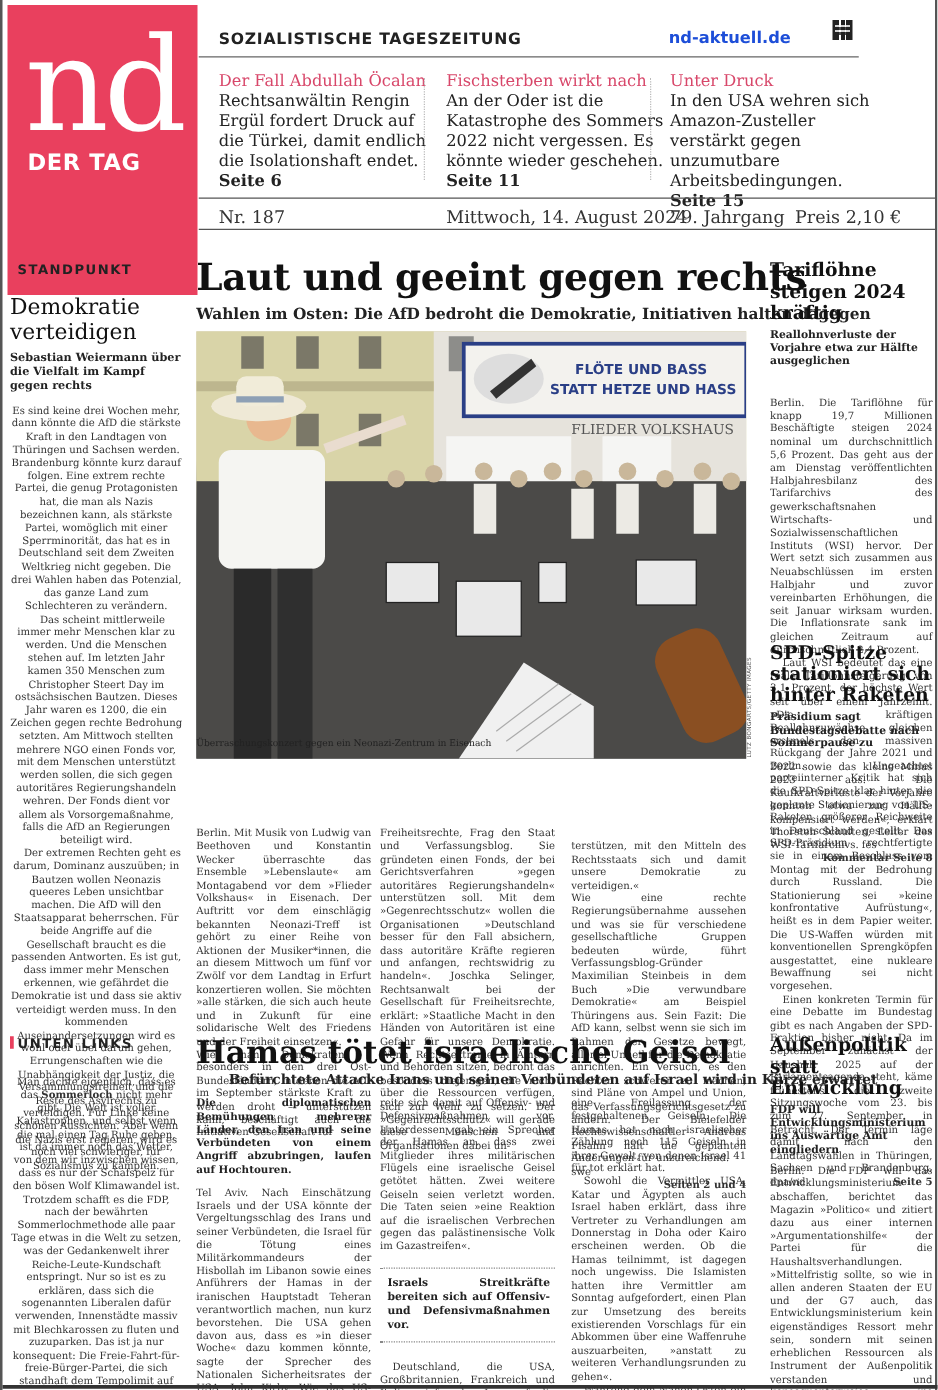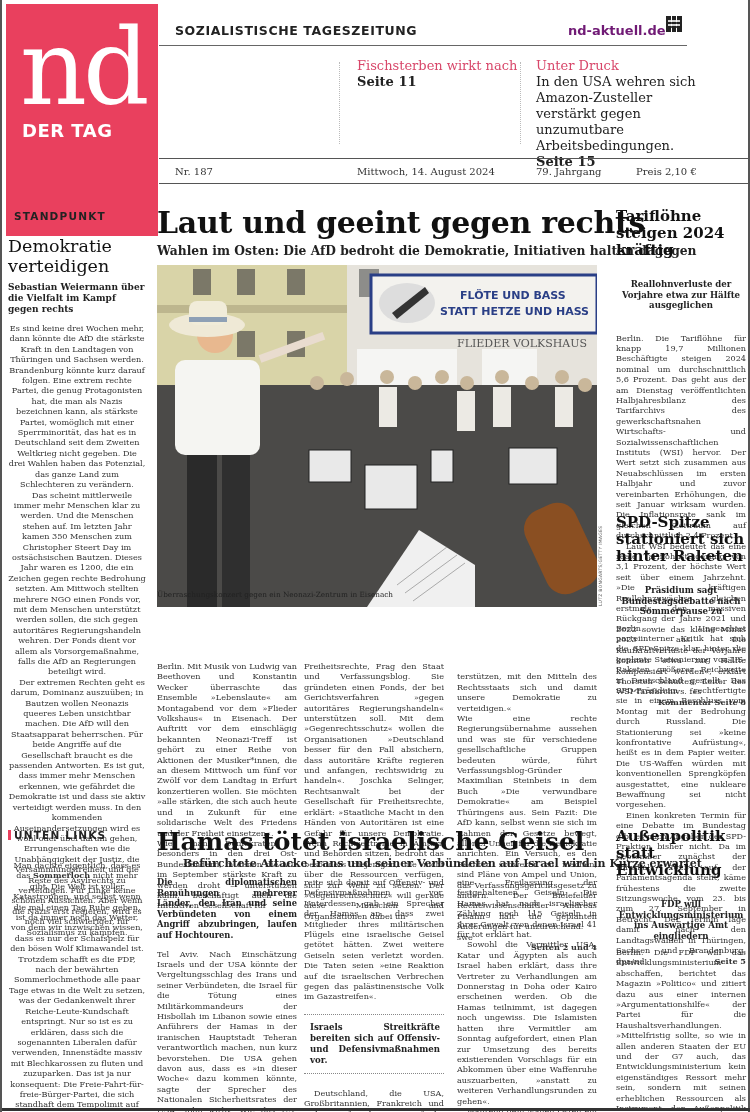--- a/index.html
+++ b/index.html
@@ -4,33 +4,33 @@
 <style>
   * { box-sizing: border-box; margin: 0; padding: 0; }
   html, body { width: 750px; height: 1112px; background: #fff; overflow: hidden; }
   body { position: relative; font-family: "DejaVu Serif", serif; color: #222; }
   .page { position: absolute; left: 0; top: 0; width: 750px; height: 1112px; border-left: 2px solid #555; border-right: 2px solid #555; background: #fff; }
   
   .logo { position: absolute; left: 4px; top: 4px; width: 152px; height: 232px; background: #e9405e; color: #fff; }
   .logo .nd { position: absolute; left: 14px; top: 12px; font-family: "DejaVu Serif", serif; font-size: 104px; line-height: 104px; letter-spacing: -4px; font-weight: normal; }
   .logo .dertag { position: absolute; left: 16px; top: 116px; font-family: "DejaVu Sans", sans-serif; font-weight: bold; font-size: 18px; letter-spacing: 0.5px; }
   .tagline { position: absolute; left: 173px; top: 23px; font-family: "DejaVu Sans", sans-serif; font-weight: bold; font-size: 12.5px; letter-spacing: 0.6px; color: #222; }
-  .site { position: absolute; left: 566px; top: 23px; font-family: "DejaVu Sans", sans-serif; font-weight: bold; font-size: 13px; color: #701a75; }
+  .site { position: absolute; left: 533px; top: 23px; font-family: "DejaVu Sans", sans-serif; font-weight: bold; font-size: 13px; color: #1d4ed8; }
   .qr { position: absolute; left: 664px; top: 16px; width: 16px; height: 16px; background:
       linear-gradient(90deg, #222 0 30%, transparent 30% 40%, #222 40% 60%, transparent 60% 70%, #222 70%),
       #fff; }
   .qr::after { content: ""; position: absolute; inset: 4px 2px; background: repeating-linear-gradient(0deg, #222 0 2px, #fff 2px 4px); opacity: .8; }
   .hr1 { position: absolute; left: 157px; top: 45px; width: 528px; border-top: 1px solid #666; }
   .teaser { position: absolute; top: 58px; width: 175px; font-size: 13px; line-height: 16px; }
   .teaser .kicker { color: #d8476a; font-size: 13px; display: block; }
   .teaser .seite { font-weight: bold; display: block; }
   .vsep { position: absolute; top: 62px; height: 82px; border-left: 1px dotted #bbb; }
   .hr2 { position: absolute; left: 157px; top: 158px; width: 590px; border-top: 1px solid #555; }
   .hr3 { position: absolute; left: 157px; top: 183px; width: 590px; border-top: 1px solid #555; }
-  .meta { position: absolute; top: 166px; font-size: 10px; color: #333; }
+  .meta { position: absolute; top: 166px; font-size: 14px; color: #333; }
   
   .section-label { position: absolute; font-family: "DejaVu Sans", sans-serif; font-weight: bold; font-size: 10.5px; letter-spacing: 1.2px; color: #222; }
   .section-label .bar { display: inline-block; width: 3px; height: 10px; background: #e9405e; margin-right: 3px; vertical-align: -1px; }
   .col-left { position: absolute; left: 6px; width: 138px; }
   .h-left { font-size: 17.5px; line-height: 20px; font-weight: normal; color: #111; }
   .deck-left { font-size: 9px; line-height: 11px; font-weight: bold; margin-top: 6px; }
   .body { font-size: 8.1px; line-height: 10.4px; text-align: center; color: #333; }
   .body.j { text-align: justify; }
   .body p { text-indent: 0; }
   .body p + p { text-indent: 10px; }
@@ -38,21 +38,21 @@
   .main-head { position: absolute; left: 155px; top: 206px; font-size: 30px; line-height: 34px; color: #111; font-weight: bold; letter-spacing: -0.3px; }
   .main-deck { position: absolute; left: 155px; top: 243px; font-size: 12.3px; font-weight: bold; color: #222; }
   .photo { position: absolute; left: 155px; top: 265px; width: 440px; height: 342px; overflow: hidden; background: linear-gradient(180deg, #d8d2b0 0%, #d8d2b0 30%, #666 45%, #3a3a3a 70%, #555 100%); }
   .caption { position: absolute; left: 155px; top: 590px; font-size: 7.3px; font-weight: normal; color: #222; }
   .credit { position: absolute; left: 596px; top: 490px; width: 8px; height: 116px; writing-mode: vertical-rl; transform: rotate(180deg); font-family: "DejaVu Sans", sans-serif; font-size: 4.5px; color: #555; letter-spacing: .3px; }
   .main-col { position: absolute; top: 661px; width: 140px; }
   .ref { font-weight: bold; float: right; }
   
   .col-right { position: absolute; left: 614px; width: 130px; }
   .h-right { font-size: 15px; line-height: 17px; font-weight: bold; color: #111; }
-  .deck-right { font-size: 8.6px; line-height: 10.5px; font-weight: bold; margin-top: 20px; text-align: center; }
+  .deck-right { font-size: 8.6px; line-height: 10.5px; font-weight: bold; margin-top: 4px; }
   
   .hamas-head { position: absolute; left: 155px; top: 827px; font-size: 25px; font-weight: bold; color: #111; }
   .hamas-deck { position: absolute; left: 155px; top: 857px; font-size: 11px; font-weight: bold; color: #222; padding-left: 26px; }
   .bcol { position: absolute; top: 877px; width: 140px; }
   .pull { border-top: 1px dotted #888; border-bottom: 1px dotted #888; margin: 12px 0 14px 0; padding: 7px 4px 7px 6px; font-size: 8.6px; line-height: 11px; font-weight: bold; color: #222; }
   .bottom-line { position: absolute; left: 0; top: 1108px; width: 750px; border-top: 3px solid #333; }
   .sign { }
   svg { display: block; }
 </style>
 </head>
@@ -62,23 +62,29 @@
 
   <div class="logo">
     <div class="nd">nd</div>
     <div class="dertag">DER TAG</div>
   </div>
   <div class="tagline">SOZIALISTISCHE TAGESZEITUNG</div>
   <div class="site">nd-aktuell.de</div>
   <div class="qr"></div>
   <div class="hr1"></div>
 
+  <div class="teaser" style="left:173px;">
+    <span class="kicker">Der Fall Abdullah Öcalan</span>
+    <span>Rechtsanwältin Rengin Ergül fordert Druck auf die Türkei, damit endlich die Isolationshaft endet.</span>
+    <span class="seite">Seite 6</span>
+  </div>
   <div class="vsep" style="left:337px;"></div>
   <div class="teaser" style="left:355px;">
     <span class="kicker">Fischsterben wirkt nach</span>
+    <span>An der Oder ist die Katastrophe des Sommers 2022 nicht vergessen. Es könnte wieder geschehen.</span>
     <span class="seite">Seite 11</span>
   </div>
   <div class="vsep" style="left:518px;"></div>
   <div class="teaser" style="left:534px;">
     <span class="kicker">Unter Druck</span>
     <span>In den USA wehren sich Amazon-Zusteller verstärkt gegen unzumutbare Arbeitsbedingungen.</span>
     <span class="seite">Seite 15</span>
   </div>
 
   <div class="hr2"></div>

